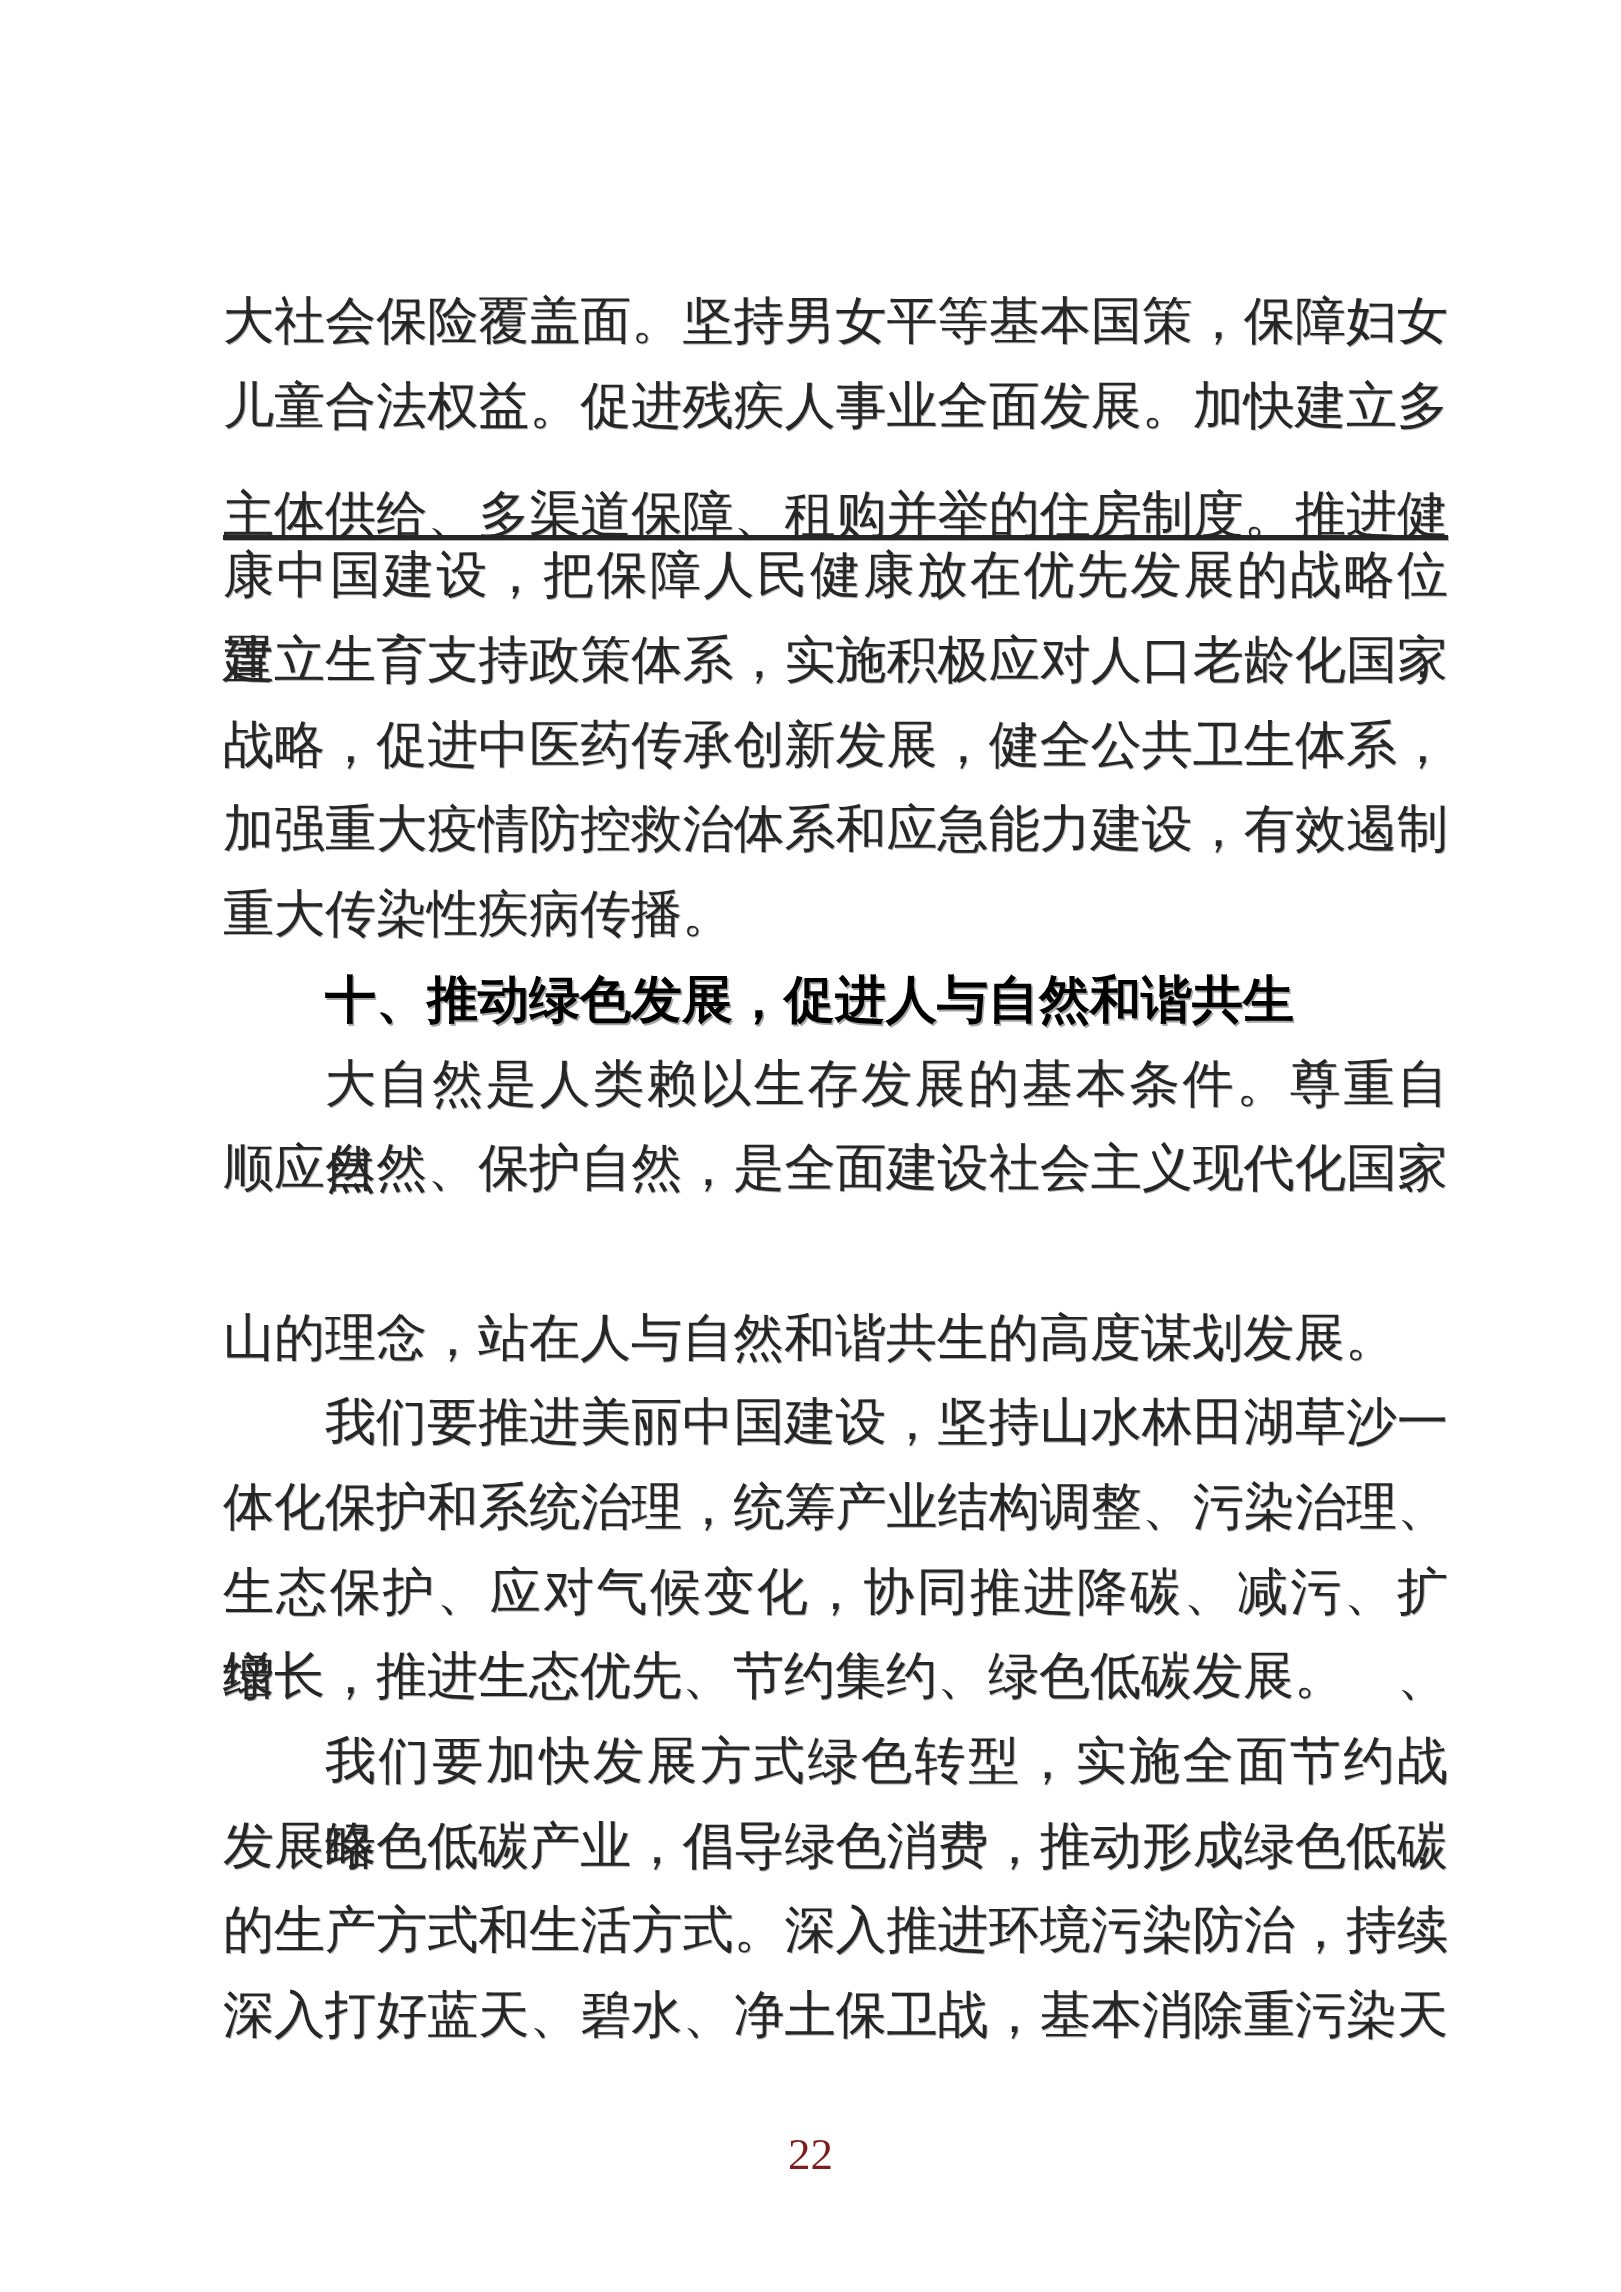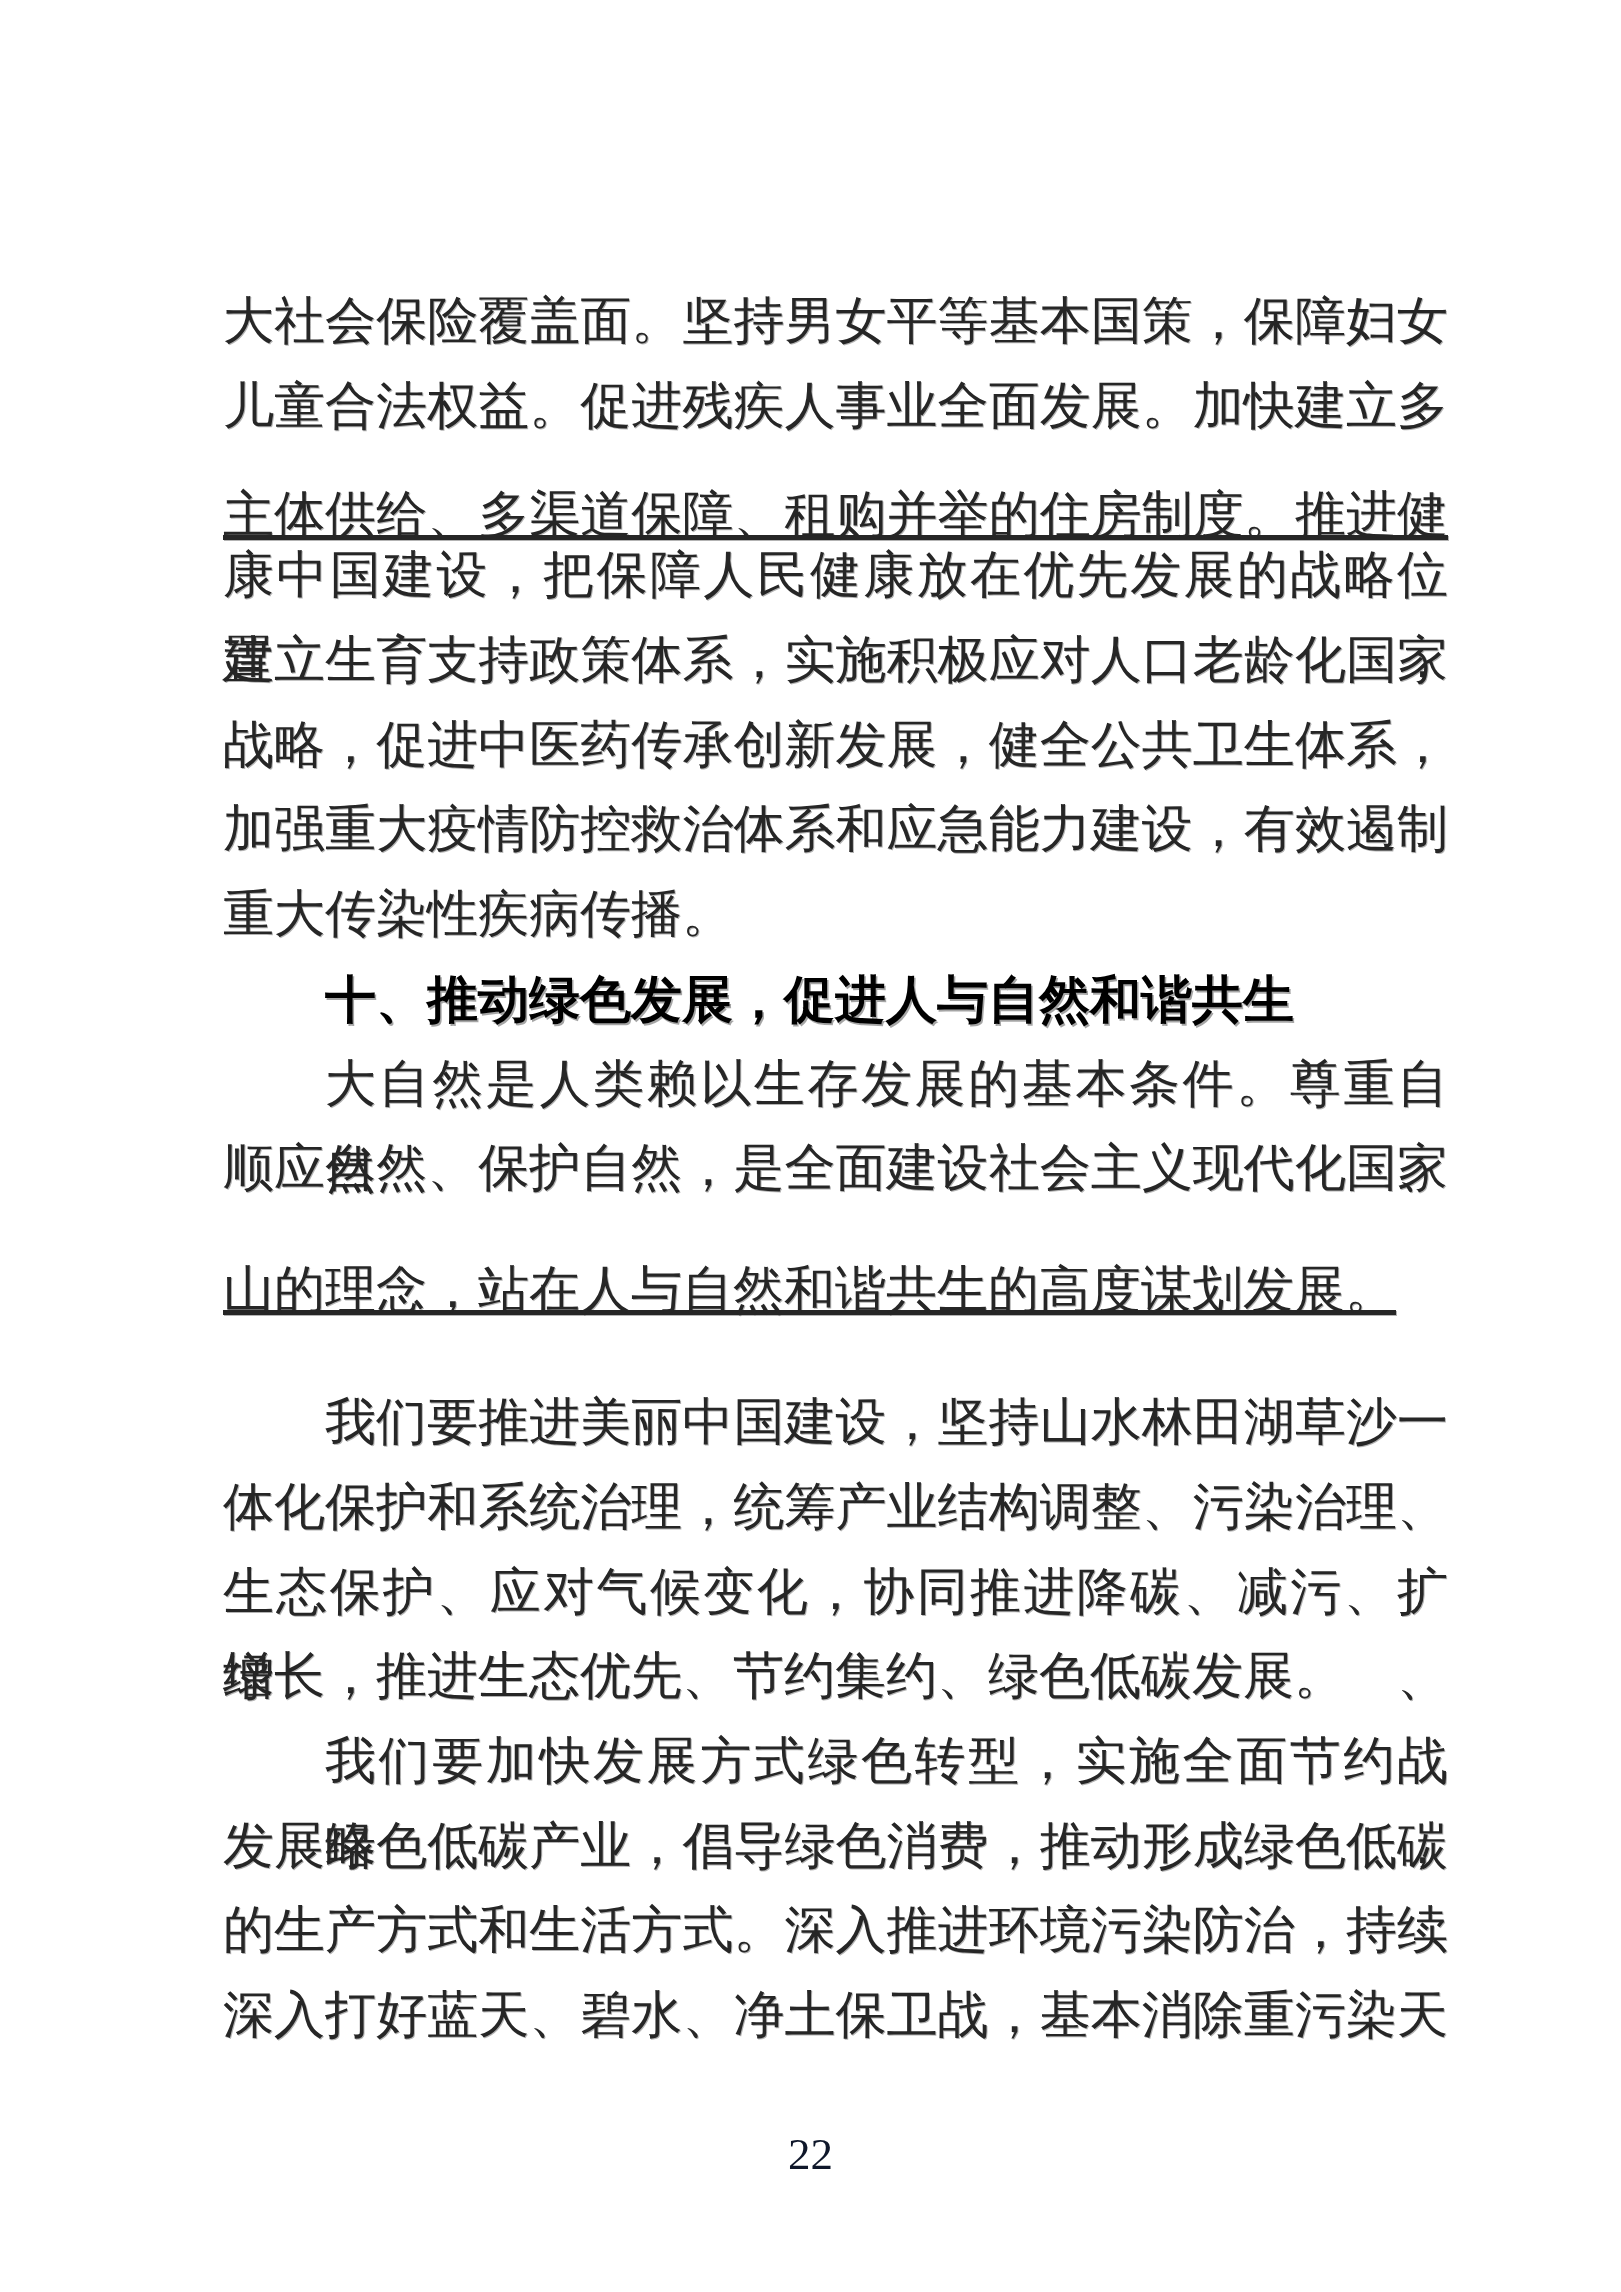--- a/index.html
+++ b/index.html
@@ -52,41 +52,41 @@
   }
   .page-number {
     position: absolute;
     left: 0;
     right: 0;
     top: 2125px;
     height: 59px;
     line-height: 59px;
     text-align: center;
     font-size: 45px;
-    color: #0f172a;
+    color: #7f1d1d;
     font-family: "Liberation Serif", "DejaVu Serif", serif;
   }
 </style>
 </head>
 <body>
 
 <div class="page">
   <div class="text-block" id="text-block">
       <div class="line justify" style="top: 279px;">大社会保险覆盖面。坚持男女平等基本国策，保障妇女</div>
       <div class="line justify" style="top: 364px;">儿童合法权益。促进残疾人事业全面发展。加快建立多</div>
       <div class="line justify" style="top: 473px; text-decoration: underline;">主体供给、多渠道保障、租购并举的住房制度。推进健</div>
       <div class="line justify" style="top: 533px;">康中国建设，把保障人民健康放在优先发展的战略位置，</div>
       <div class="line justify" style="top: 618px;">建立生育支持政策体系，实施积极应对人口老龄化国家</div>
       <div class="line justify" style="top: 703px;">战略，促进中医药传承创新发展，健全公共卫生体系，</div>
       <div class="line justify" style="top: 787px;">加强重大疫情防控救治体系和应急能力建设，有效遏制</div>
       <div class="line" style="top: 872px;">重大传染性疾病传播。</div>
       <div class="line heading indent" style="top: 957px;">十、推动绿色发展，促进人与自然和谐共生</div>
       <div class="line indent justify" style="top: 1042px;">大自然是人类赖以生存发展的基本条件。尊重自然、</div>
       <div class="line justify" style="top: 1126px;">顺应自然、保护自然，是全面建设社会主义现代化国家</div>
-      <div class="line" style="top: 1248px; text-decoration: underline;">山的理念，站在人与自然和谐共生的高度谋划发展。</div>
+      <div class="line" style="top: 1296px;">山的理念，站在人与自然和谐共生的高度谋划发展。</div>
       <div class="line indent justify" style="top: 1380px;">我们要推进美丽中国建设，坚持山水林田湖草沙一</div>
       <div class="line justify" style="top: 1465px;">体化保护和系统治理，统筹产业结构调整、污染治理、</div>
       <div class="line justify" style="top: 1550px;">生态保护、应对气候变化，协同推进降碳、减污、扩绿、</div>
       <div class="line" style="top: 1634px;">增长，推进生态优先、节约集约、绿色低碳发展。</div>
       <div class="line indent justify" style="top: 1719px;">我们要加快发展方式绿色转型，实施全面节约战略，</div>
       <div class="line justify" style="top: 1804px;">发展绿色低碳产业，倡导绿色消费，推动形成绿色低碳</div>
       <div class="line justify" style="top: 1888px;">的生产方式和生活方式。深入推进环境污染防治，持续</div>
       <div class="line justify" style="top: 1973px;">深入打好蓝天、碧水、净土保卫战，基本消除重污染天</div>
     </div>
   <div class="page-number">22</div>

